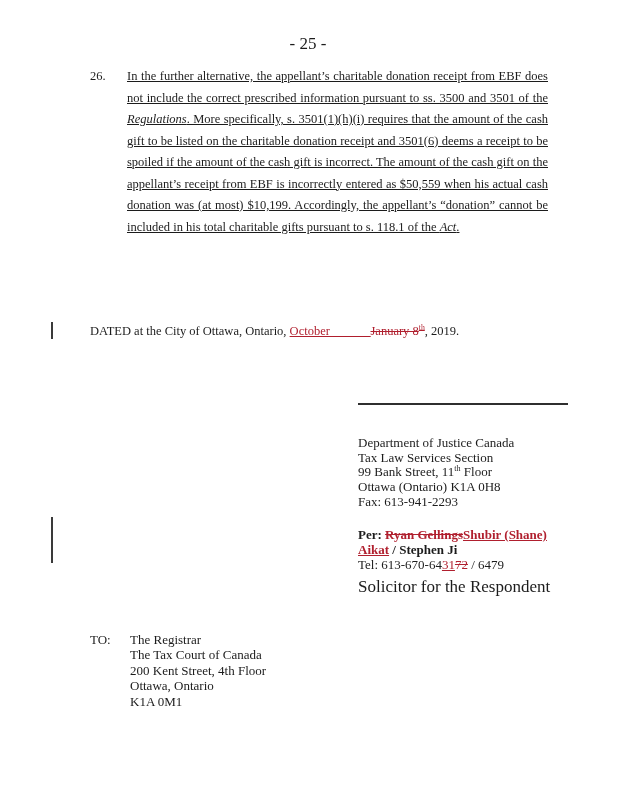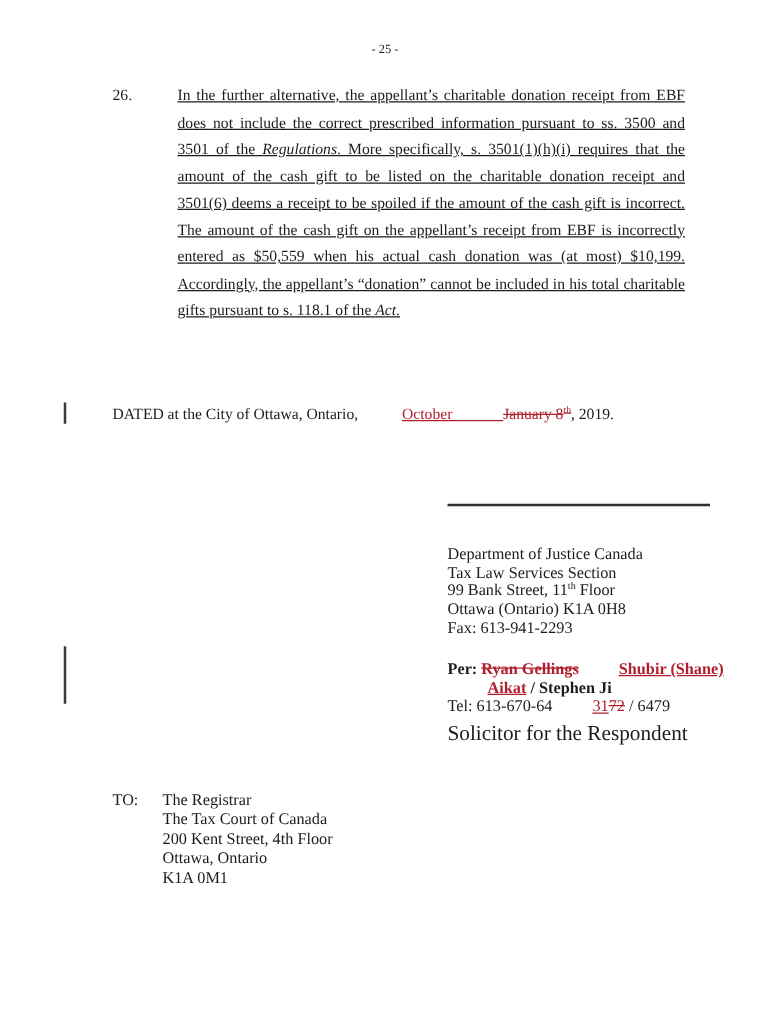--- a/index.html
+++ b/index.html
@@ -15,29 +15,29 @@
     font-family: "Liberation Serif", "DejaVu Serif", serif;
     color: var(--ink, #1c1c1c);
     overflow: hidden;
   }
   .page-number {
     position: absolute;
     top: 34px;
     left: 0;
     width: 616px;
     text-align: center;
-    font-size: 10px;
+    font-size: 17px;
   }
   .para {
     position: absolute;
     display: flex;
     font-size: 12.5px;
     line-height: 21.5px;
   }
-  .para-26 { top: 66px; left: 90px; width: 458px; gap: 15px; }
+  .para-26 { top: 66px; left: 90px; width: 458px; }
   .para-27 { top: 283px; left: 90px; width: 458px; }
   .para-num {
     width: 37px;
     flex: 0 0 37px;
   }
   .para-body {
     flex: 1;
     text-align: justify;
     text-decoration: underline;
   }
@@ -48,21 +48,20 @@
     top: 324px;
     left: 90px;
     width: 500px;
     font-size: 12.5px;
   }
 
   .ins {
     color: var(--red, #b01f2e);
     text-decoration: underline;
     text-decoration-color: var(--red, #b01f2e);
-    margin-left: 32px;
   }
   .del {
     color: var(--red, #b01f2e);
     text-decoration: line-through;
     text-decoration-color: var(--red, #b01f2e);
   }
 
   .change-bar {
     position: absolute;
     left: 51px;

